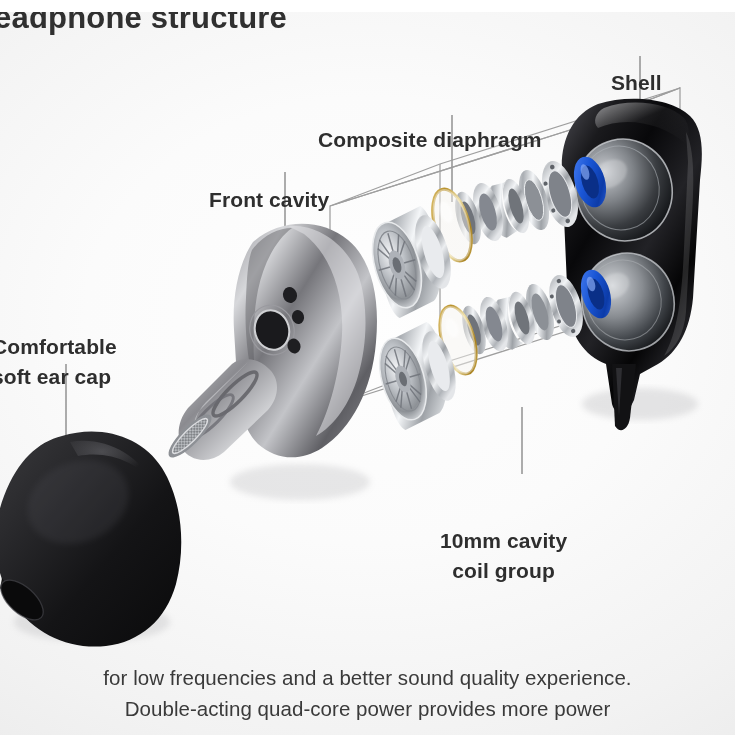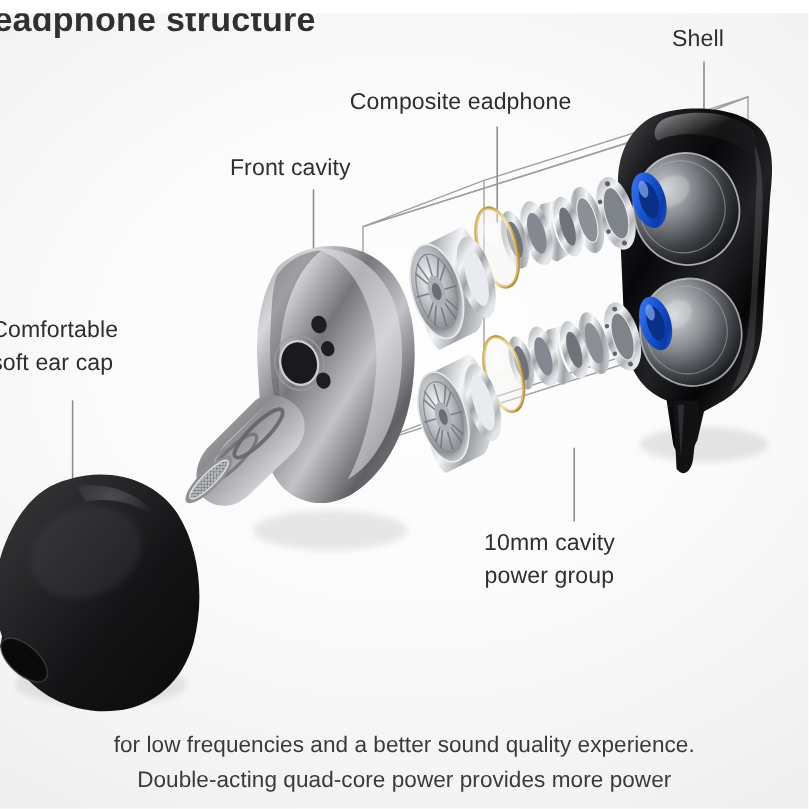--- a/index.html
+++ b/index.html
@@ -16,24 +16,25 @@
     background:
       radial-gradient(120% 95% at 50% 42%, #fefefe 0%, #fbfbfb 32%, #f2f2f2 62%, #e7e7e7 88%, #e2e2e2 100%);
   }
   
   #art { position:absolute; left:0; top:0; width:735px; height:735px; }
 
   
   .lbl {
     position:absolute;
     color:#2e2e2e;
-    font-weight:400;
+    font-weight:700;
     letter-spacing:.1px;
     white-space:nowrap;
     line-height:1.28;
+    margin-top:47px;
   }
   #title {
     position:absolute;
     left:-6px; top:-12px;
     font-size:31px;
     font-weight:700;
     color:#303030;
     letter-spacing:.2px;
     white-space:nowrap;
   }
@@ -428,31 +429,31 @@
         <ellipse cx="22" cy="588" rx="26" ry="13" fill="#0a0a0b" transform="rotate(42 22 588)"></ellipse>
         <ellipse cx="22" cy="588" rx="26" ry="13" fill="none" stroke="#44444a" stroke-width="1.3" opacity=".7" transform="rotate(42 22 588)"></ellipse>
       </g>
 
     </g>
   </svg>
 
   <div id="title">eadphone structure</div>
 
   <div class="lbl" id="lbl-shell">Shell</div>
-  <div class="lbl" id="lbl-diaphragm">Composite eadphone</div>
+  <div class="lbl" id="lbl-diaphragm">Composite diaphragm</div>
   <div class="lbl" id="lbl-front">Front cavity</div>
 
   <div class="lbl" id="lbl-earcap">
     <span>Comfortable</span><br>
     <span>soft ear cap</span>
   </div>
 
   <div class="lbl" id="lbl-coil">
     <span>10mm cavity</span><br>
-    <span>power group</span>
+    <span>coil group</span>
   </div>
 
   <div id="footnote">
     <span class="footline">for low frequencies and a better sound quality experience.</span>
     <span class="footline">Double-acting quad-core power provides more power</span>
   </div>
 
 </div>
 
 </body></html>

